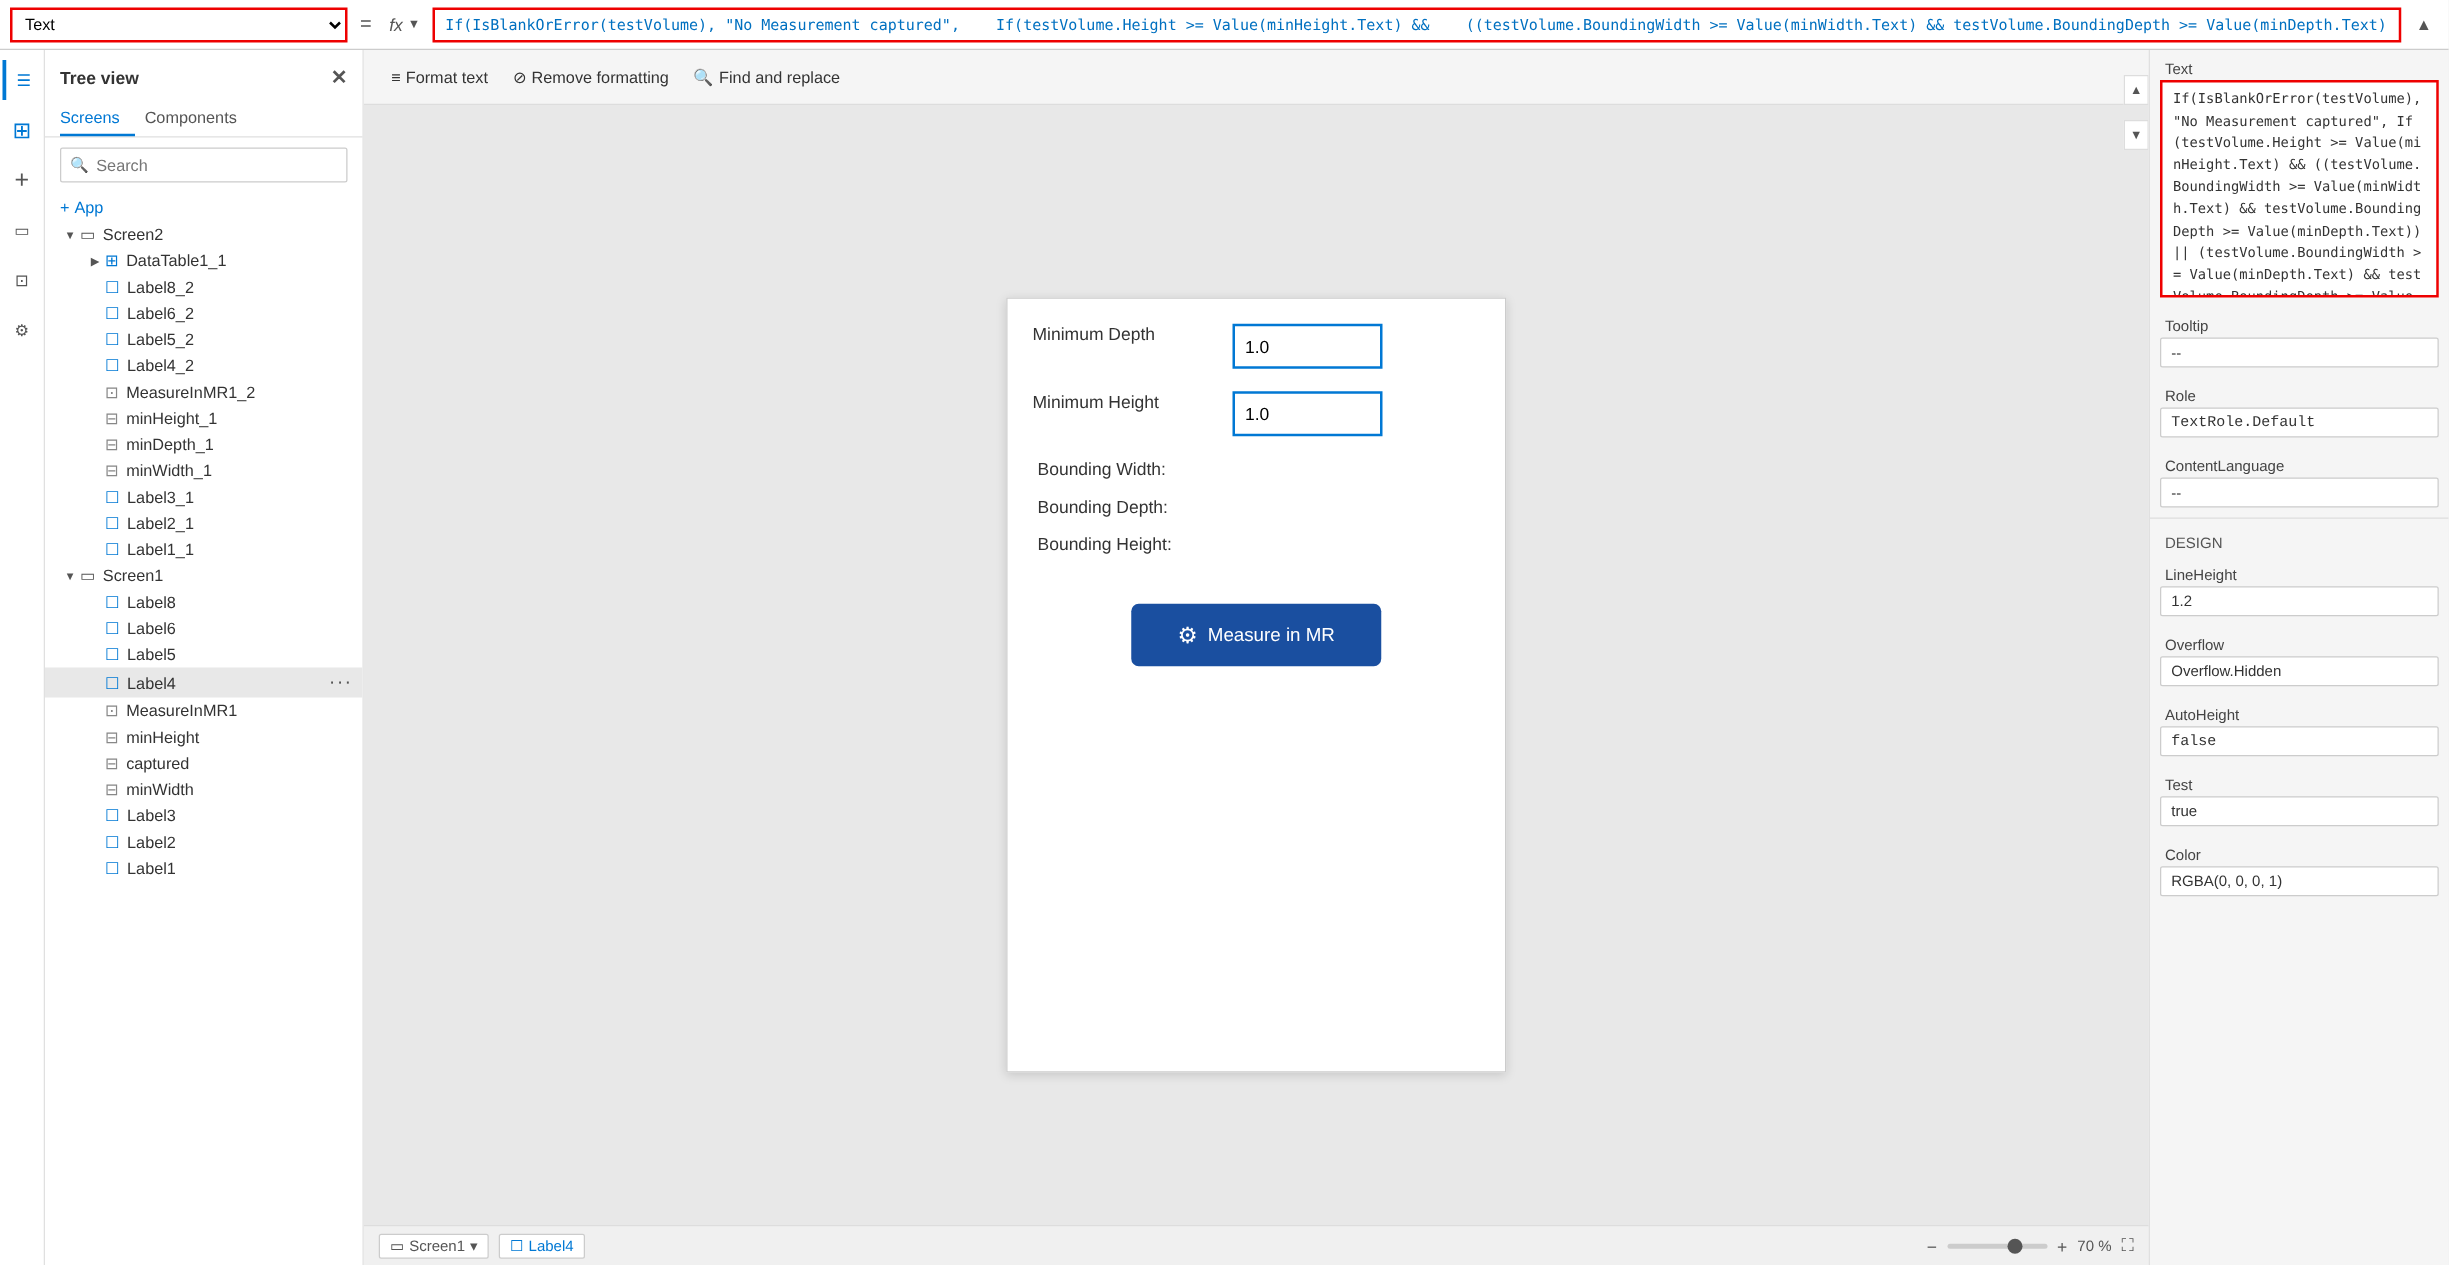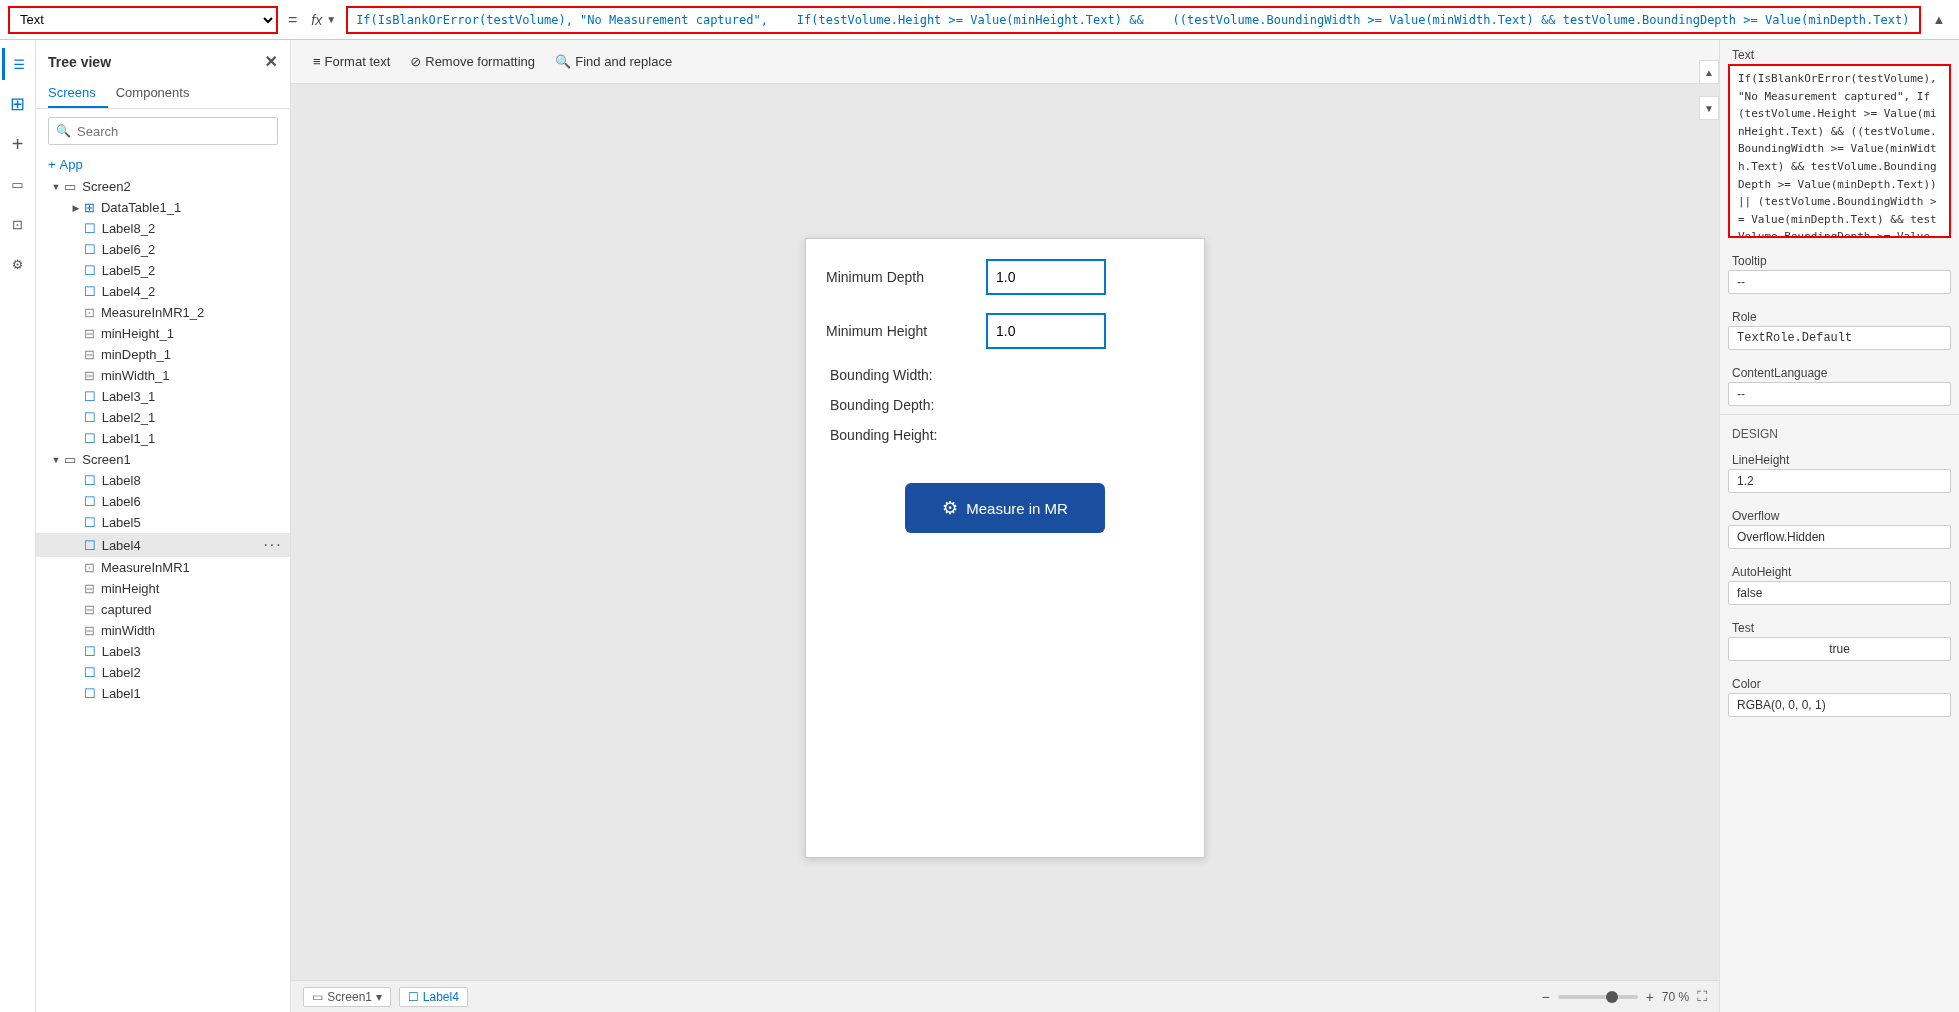--- a/index.html
+++ b/index.html
@@ -128,21 +128,21 @@
     }
 
     
     .app-screen {
       width: 400px; background: #fff;
       border: 1px solid #ccc; box-shadow: 0 2px 8px rgba(0,0,0,0.15);
       min-height: 620px; position: relative; padding: 20px;
     }
 
     .form-row {
-      display: flex; align-items: center; margin-bottom: 18px;
+      display: flex; margin-bottom: 18px;
     }
     .form-label {
       width: 160px; font-size: 14px; color: #333;
     }
     .form-input {
       width: 120px; height: 36px; border: 2px solid #0078d4;
       padding: 4px 8px; font-size: 14px; background: #fff;
     }
 
     .label4-box {
@@ -565,22 +565,22 @@
     <div class="props-section-divider"></div>
     <div class="prop-section-label">DESIGN</div>
 
     <div class="prop-field-label">LineHeight</div>
     <div class="prop-field-input" style="display:block;">1.2</div>
 
     <div class="prop-field-label">Overflow</div>
     <div class="prop-field-input" style="display:block;">Overflow.Hidden</div>
 
     <div class="prop-field-label">AutoHeight</div>
-    <div class="prop-field-input" style="display:block;">false</div>
+    <div class="prop-field-input" style="display:block;font-family:Liberation Mono, monospace;">false</div>
 
     <div class="prop-field-label">Test</div>
-    <div class="prop-field-input" style="display:block;text-align:center;">true</div>
+    <div class="prop-field-input" style="display:block;">true</div>
 
     <div class="prop-field-label">Color</div>
     <div class="prop-field-input" style="display:block;">RGBA(0, 0, 0, 1)</div>
   </div>
 
 </div>
 
 </body></html>

